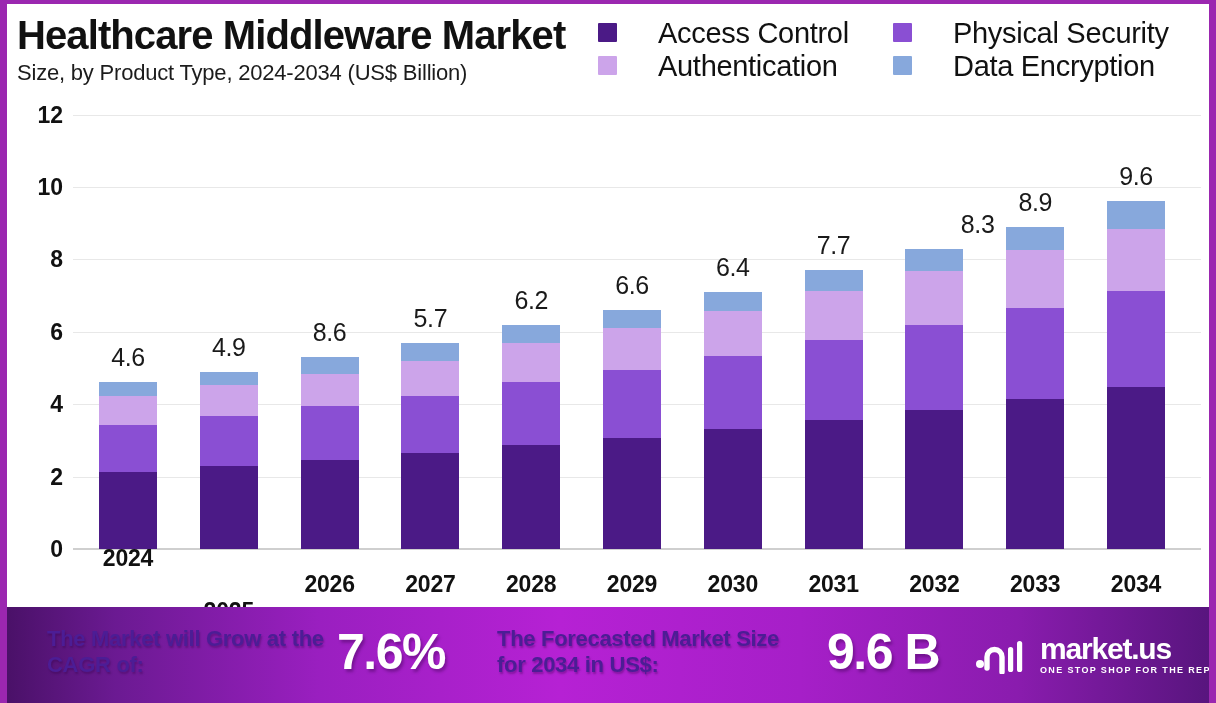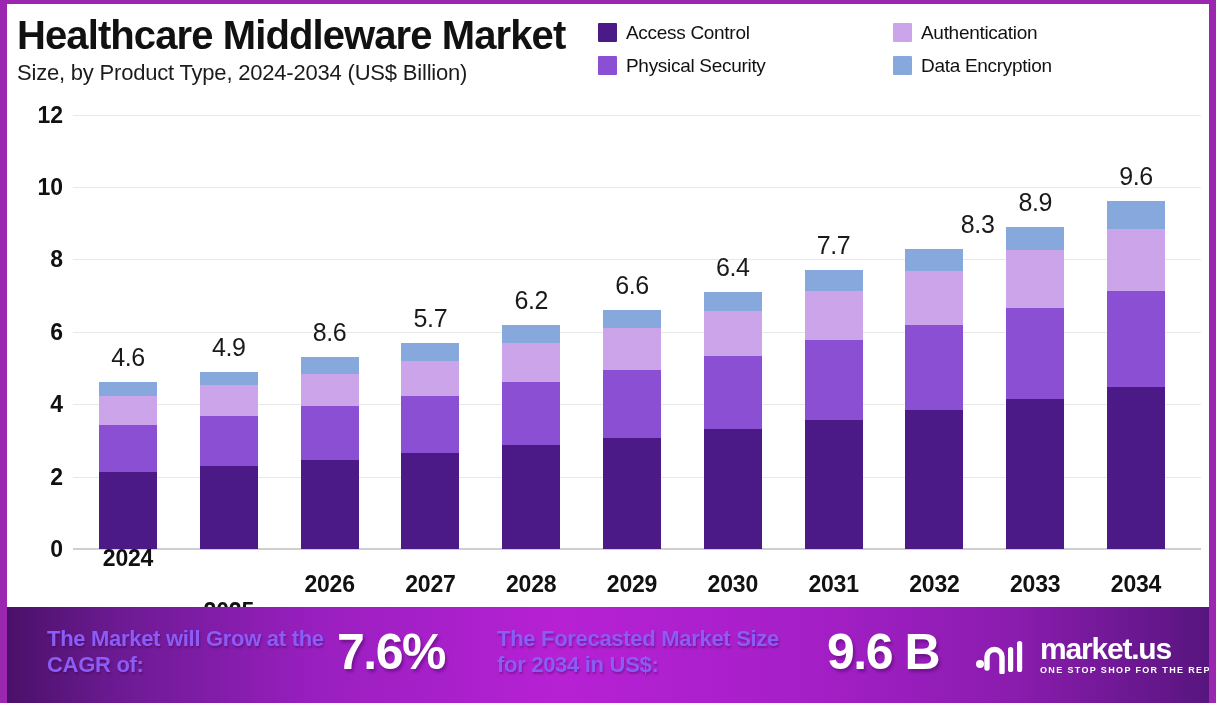--- a/index.html
+++ b/index.html
@@ -62,24 +62,25 @@
     align-items: center;
     gap: 9px;
     white-space: nowrap;
   }
   .legend-swatch {
     width: 19px; height: 19px;
     flex: 0 0 19px;
     border-radius: 1px;
   }
   .legend-label {
-    font-size: 19px;
+    font-size: 29px;
     color: #111111;
     letter-spacing: -0.3px;
     line-height: 26px;
+    margin-left: 32px;
   }
 
   
   .plot {
     position: absolute;
     left: 0;
     top: 96px;
     width: 1202px;
     height: 506px;
   }
@@ -136,21 +137,21 @@
     position: absolute;
     left: 0; bottom: 0;
     width: 1202px;
     height: 96px;
     background: linear-gradient(90deg,#4a1168 0%, #6b1a92 9%, #9a1fc0 26%, #b621d4 46%, #a61fc8 66%, #8a1cae 84%, #58157e 100%);
     display: flex;
     align-items: center;
     overflow: hidden;
   }
   .banner-text {
-    color: #8b5cf6;
+    color: #4c1d95;
     font-size: 22px;
     font-weight: 700;
     line-height: 26px;
     letter-spacing: -0.3px;
     text-shadow: 1px 2px 2px rgba(50,0,70,0.35);
   }
   .banner-big {
     color: #ffffff;
     font-size: 50px;
     font-weight: 800;
@@ -198,26 +199,26 @@
       <div class="title">Healthcare Middleware Market</div>
       <div class="subtitle">Size, by Product Type, 2024-2034 (US$ Billion)</div>
     </div>
 
     <div class="legend" id="legend">
         <div class="legend-item">
           <span class="legend-swatch" style="background: rgb(75, 26, 134);"></span>
           <span class="legend-label">Access Control</span>
         </div>
         <div class="legend-item">
+          <span class="legend-swatch" style="background: rgb(138, 79, 211);"></span>
+          <span class="legend-label">Physical Security</span>
+        </div>
+        <div class="legend-item">
           <span class="legend-swatch" style="background: rgb(204, 164, 234);"></span>
           <span class="legend-label">Authentication</span>
-        </div>
-        <div class="legend-item">
-          <span class="legend-swatch" style="background: rgb(138, 79, 211);"></span>
-          <span class="legend-label">Physical Security</span>
         </div>
         <div class="legend-item">
           <span class="legend-swatch" style="background: rgb(135, 168, 220);"></span>
           <span class="legend-label">Data Encryption</span>
         </div>
       </div>
   </div>
 
   <div class="plot" id="plot">
       <div class="axisline" style="top: 448px;"></div>

